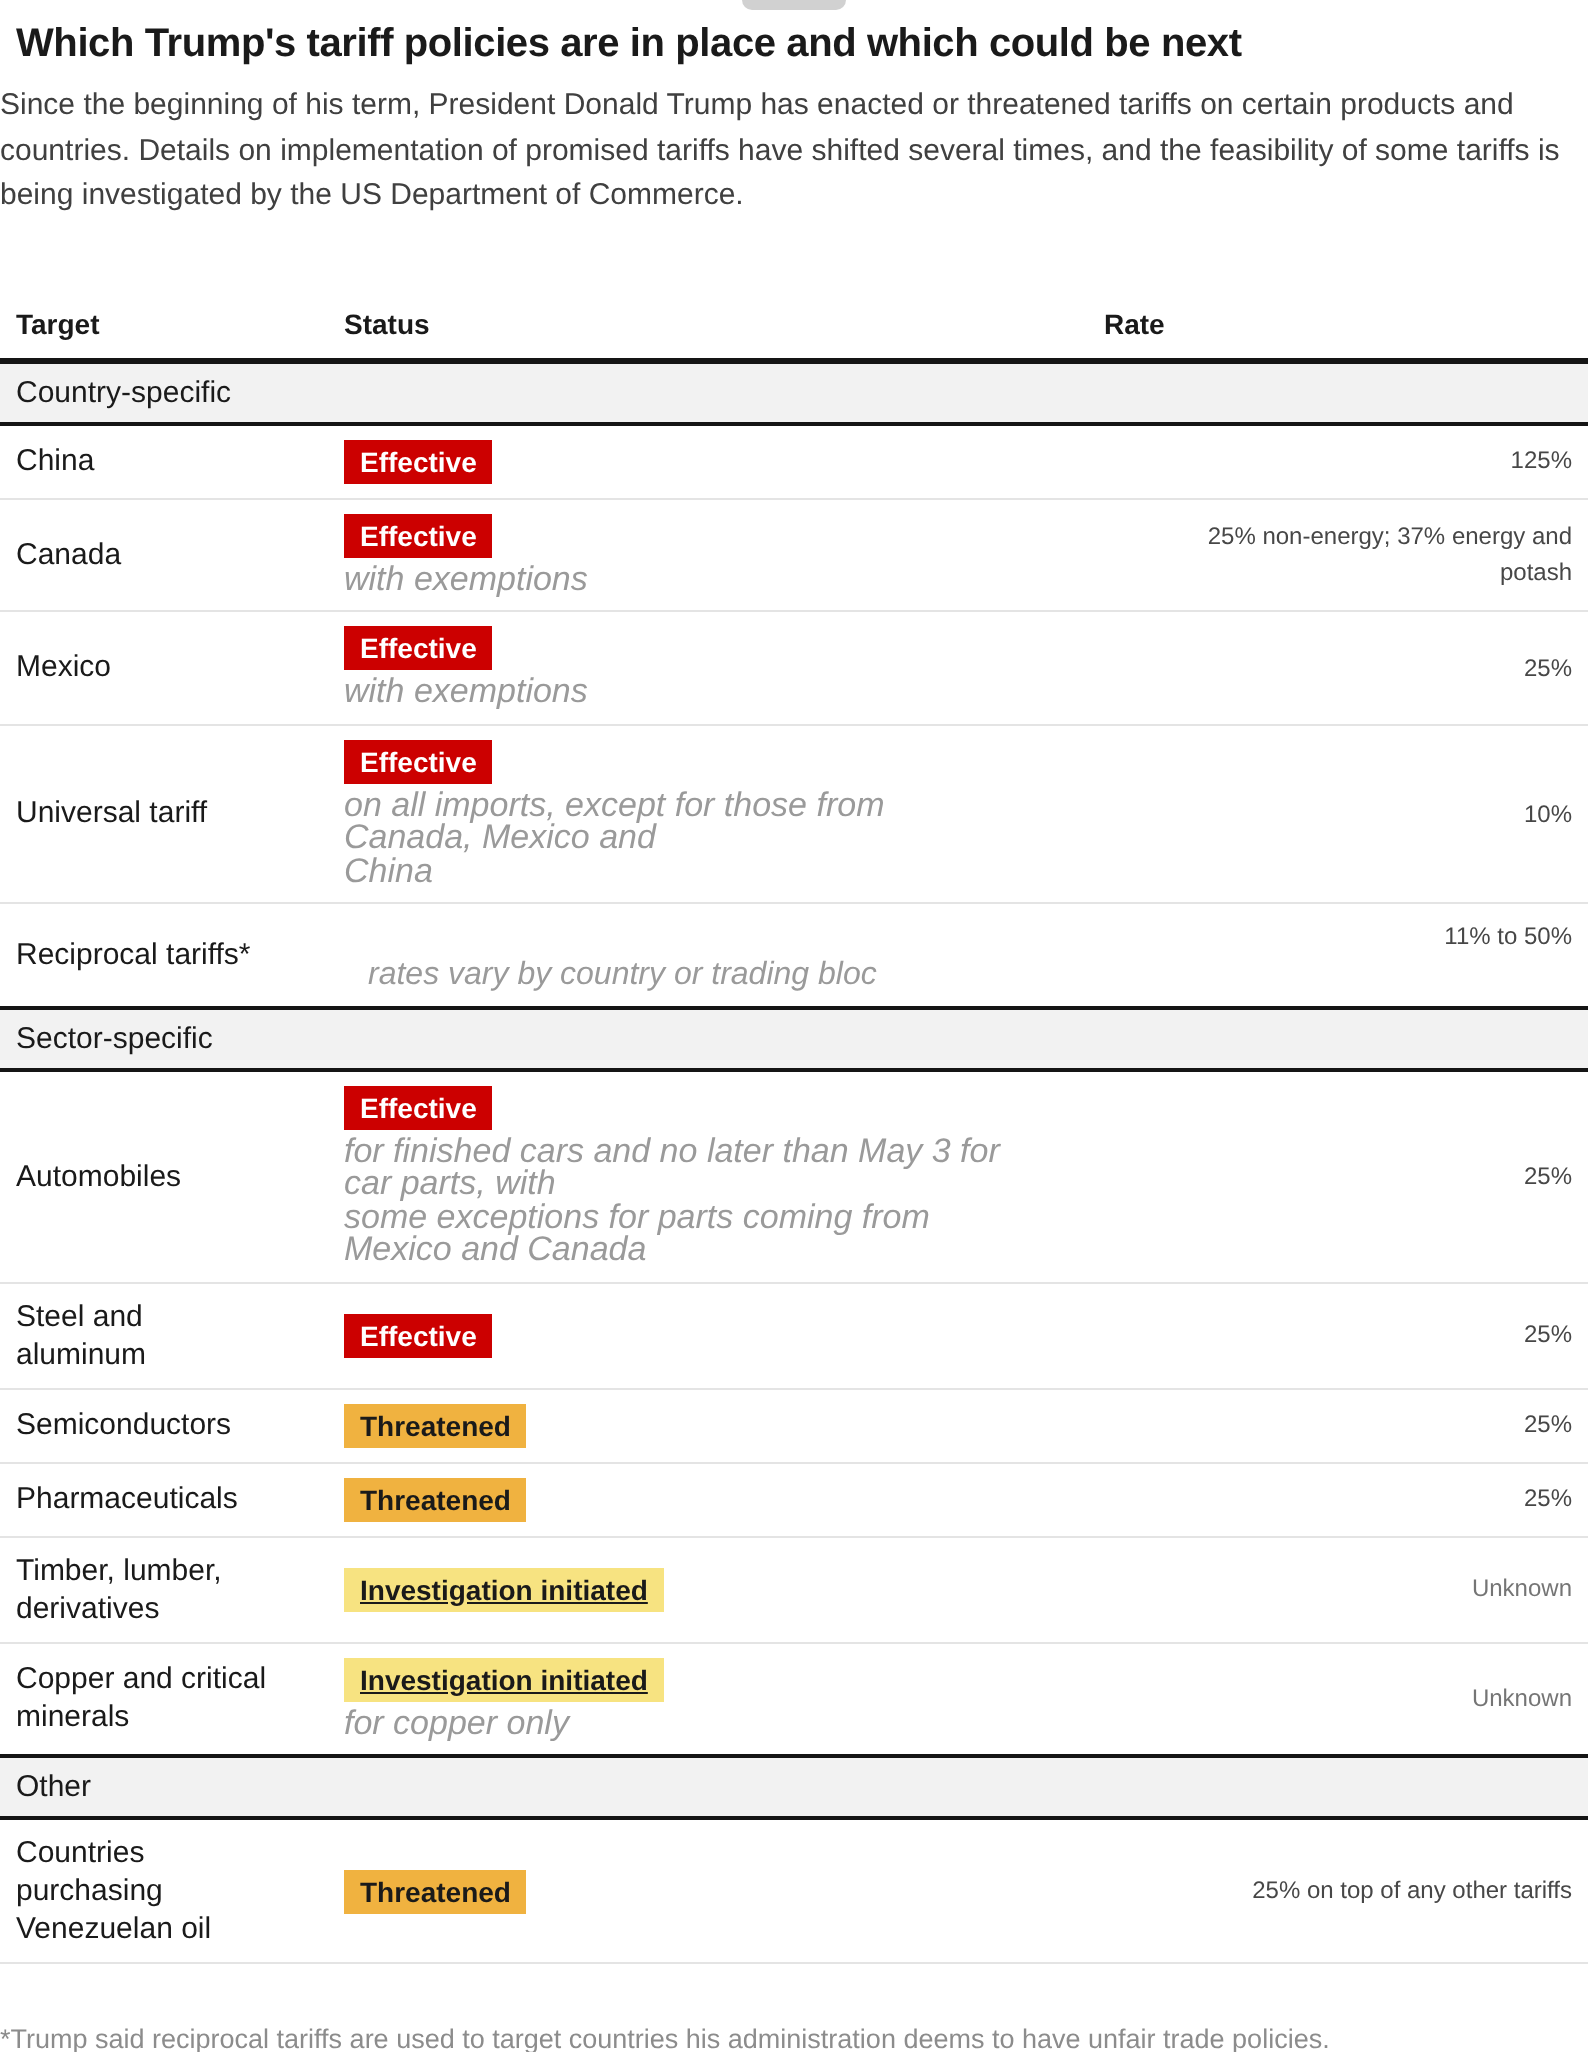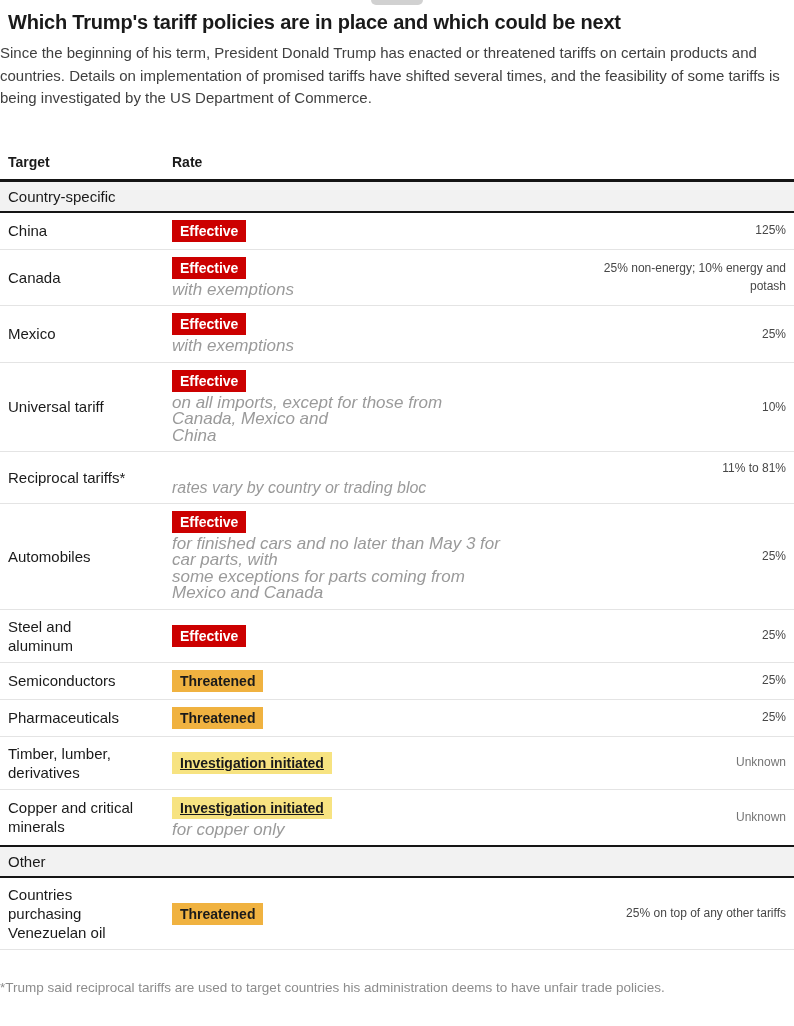--- a/index.html
+++ b/index.html
@@ -30,21 +30,21 @@
   
   .tbl { margin-top: 36px; }
   .thead {
     display: flex; align-items: center;
     padding: 8px 0 9px 0;
     border-bottom: 1px solid #151515;
     font-size: 14px; font-weight: 700; color: #1a1a1a;
   }
   .cell-target { width: 172px; flex-shrink: 0; padding-left: 8px; }
   .cell-status { width: 368px; flex-shrink: 0; }
-  .cell-rate   { flex: 1; padding-right: 8px; }
+  .cell-rate   { flex: 1; padding-right: 8px; margin-left: 12px; }
   .section-band {
     border-top: 2px solid #151515;
     border-bottom: 2px solid #151515;
     background: #f2f2f2;
     padding: 6px 0 6px 8px;
     font-size: 15px; color: #1a1a1a;
   }
   .row {
     display: flex; align-items: center;
     padding: 7px 0;
@@ -83,20 +83,21 @@
 
 <div class="top-artifact"></div>
 
 <div class="container">
   <h1 class="page-title">Which Trump's tariff policies are in place and which could be next</h1>
   <p class="page-desc">Since the beginning of his term, President Donald Trump has enacted or threatened tariffs on certain products and countries. Details on implementation of promised tariffs have shifted several times, and the feasibility of some tariffs is being investigated by the US Department of Commerce.</p>
 
   <div class="tbl">
     <div class="thead">
       <div class="cell-target">Target</div>
+      <div class="cell-status">Status</div>
       <div class="cell-rate">Rate</div>
     </div>
     <div id="tbody">
   <div class="section-band">
     <span>Country-specific</span>
   </div>
 
   <div class="row">
     <div class="cell-target">
       <div class="target">China</div>
@@ -113,21 +114,21 @@
 
   <div class="row">
     <div class="cell-target">
       <div class="target">Canada</div>
     </div>
     <div class="cell-status">
       <span class="badge" style="background: rgb(204, 0, 0); color: rgb(255, 255, 255);">Effective</span>
       <div class="status-note">with exemptions</div>
     </div>
     <div class="cell-rate">
-      <div class="rate-value">25% non-energy; 10% energy and
+      <div class="rate-value">25% non-energy; 37% energy and
 potash</div>
 
     </div>
   </div>
 
   <div class="row">
     <div class="cell-target">
       <div class="target">Mexico</div>
     </div>
     <div class="cell-status">
@@ -153,25 +154,28 @@
       <div class="rate-value">10%</div>
 
     </div>
   </div>
 
   <div class="row">
     <div class="cell-target">
       <div class="target">Reciprocal tariffs*</div>
     </div>
     <div class="cell-rate">
-      <div class="rate-value">11% to 81%</div>
+      <div class="rate-value">11% to 50%</div>
       <div class="rate-note">rates vary by country or trading bloc</div>
     </div>
   </div>
 
+  <div class="section-band">
+    <span>Sector-specific</span>
+  </div>
 
   <div class="row">
     <div class="cell-target">
       <div class="target">Automobiles</div>
     </div>
     <div class="cell-status">
       <span class="badge" style="background: rgb(204, 0, 0); color: rgb(255, 255, 255);">Effective</span>
       <div class="status-note">for finished cars and no later than May 3 for car parts, with
 some exceptions for parts coming from Mexico and Canada</div>
     </div>

